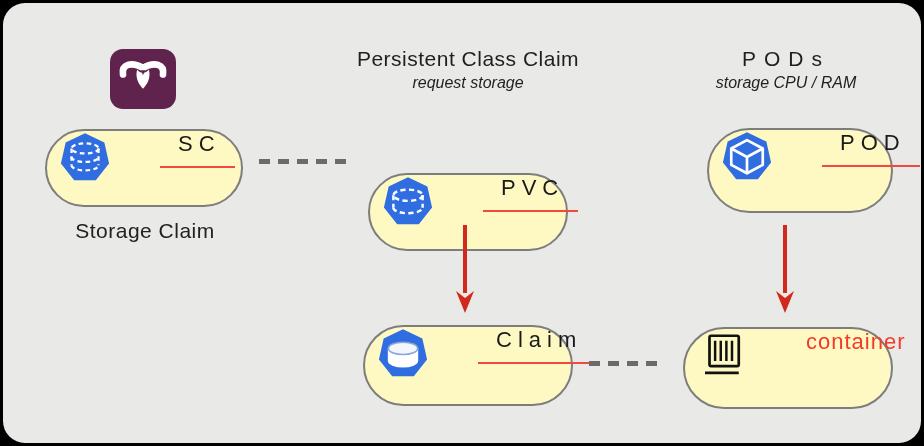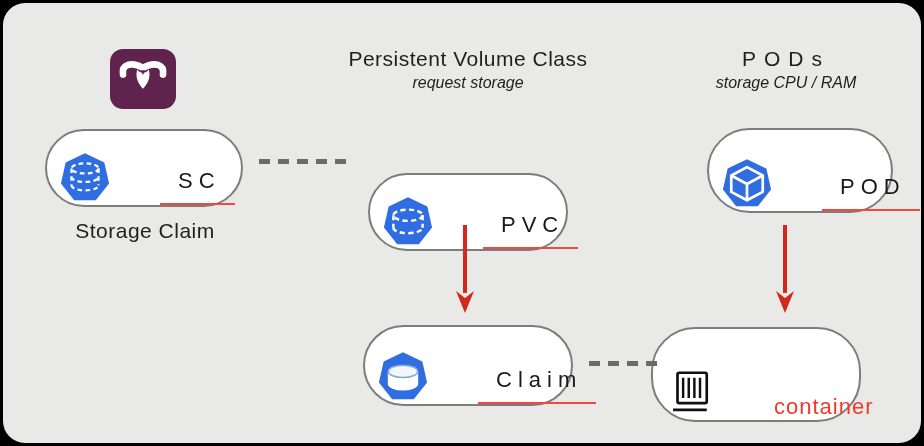--- a/index.html
+++ b/index.html
@@ -26,24 +26,24 @@
   }
 
   
   .hdr{ text-align:center;color:#1f1f1f; }
   .hdr .title{ font-size:21px;font-weight:500;letter-spacing:0.5px; }
   .hdr .subtitle{ font-size:16px;font-style:italic;font-weight:400;margin-top:3px; }
   .hdr-pods .title{ letter-spacing:8px; }
 
   
   .pill{
-    background:#ffffff;
+    background:#fef9c3;
     border:2px solid #7d7d7d;
     border-radius:44px;
-    display:flex;align-items:flex-end;
+    display:flex;align-items:flex-start;
     box-sizing:border-box;
     padding-left:11px;padding-right:8px;gap:48px;
   }
   .pill .icon{ width:54px;height:54px;flex:0 0 auto;display:flex;align-items:center;justify-content:center; }
   .pill .labelwrap{ flex:1;text-align:center; }
   .pill .label{
     display:inline-block;
     font-size:22px;letter-spacing:6px;color:#1a1a1a;font-weight:500;
     border-bottom:2px solid #f0493f;
     padding:0 14px 9px 18px;
@@ -71,21 +71,21 @@
     <span>
       <svg width="56" height="50" viewBox="0 0 66 60">
         <path d="M9,27 C7,15 19,11 33,19 C47,11 59,15 57,27" fill="none" stroke="#fff" stroke-width="8" stroke-linecap="round"></path>
         <path d="M26,21 C23.5,30 27,38 33,44 C39,38 42.5,30 40,21 C38,26 28,26 26,21 Z" fill="#fff"></path>
         <path d="M30.5,22 L33,28 L35.5,22 Z" fill="#60234e"></path>
       </svg>
     </span>
   </div>
 
   <div class="abs hdr" style="left:330px;top:44px;width:270px;">
-    <div class="title">Persistent Volume Class</div>
+    <div class="title">Persistent Class Claim</div>
     <div class="subtitle">request storage</div>
   </div>
 
   <div class="abs hdr hdr-pods" style="left:663px;top:44px;width:240px;">
     <div class="title">PODs</div>
     <div class="subtitle">storage CPU / RAM</div>
   </div>
 
   <div class="abs pill" style="left:42px;top:126px;width:198px;height:78px;">
     <span class="icon">
@@ -136,21 +136,21 @@
         <polygon points="24,2 41.2,10.3 45.4,28.9 33.6,43.8 14.4,43.8 2.6,28.9 6.8,10.3" fill="#2f6de0"></polygon>
         <path d="M11,19 v11 a13,5.5 0 0 0 26,0 v-11" fill="#fff" stroke="#fff" stroke-width="1"></path>
         <ellipse cx="24" cy="19" rx="13" ry="5.5" fill="#f2f6fd" stroke="#8aa6d9" stroke-width="1.4"></ellipse>
       </svg>
     </span>
     <span class="labelwrap">
       <span class="label">Claim</span>
     </span>
   </div>
 
-  <div class="abs pill" style="left:648px;top:324px;width:210px;height:95px;">
+  <div class="abs pill" style="left:680px;top:324px;width:210px;height:82px;">
     <span class="icon">
       <svg width="54" height="54" viewBox="0 0 48 48">
         <rect x="12" y="6" width="26" height="27" rx="1.5" fill="none" stroke="#111" stroke-width="2.4"></rect>
         <path d="M17,10.5 V28.5 M22,10.5 V28.5 M27,10.5 V28.5 M32,10.5 V28.5" fill="none" stroke="#111" stroke-width="2.2"></path>
         <path d="M8,39 H38" stroke="#111" stroke-width="2.6"></path>
       </svg>
     </span>
     <span class="labelwrap">
       <span class="label red">container</span>
     </span>

